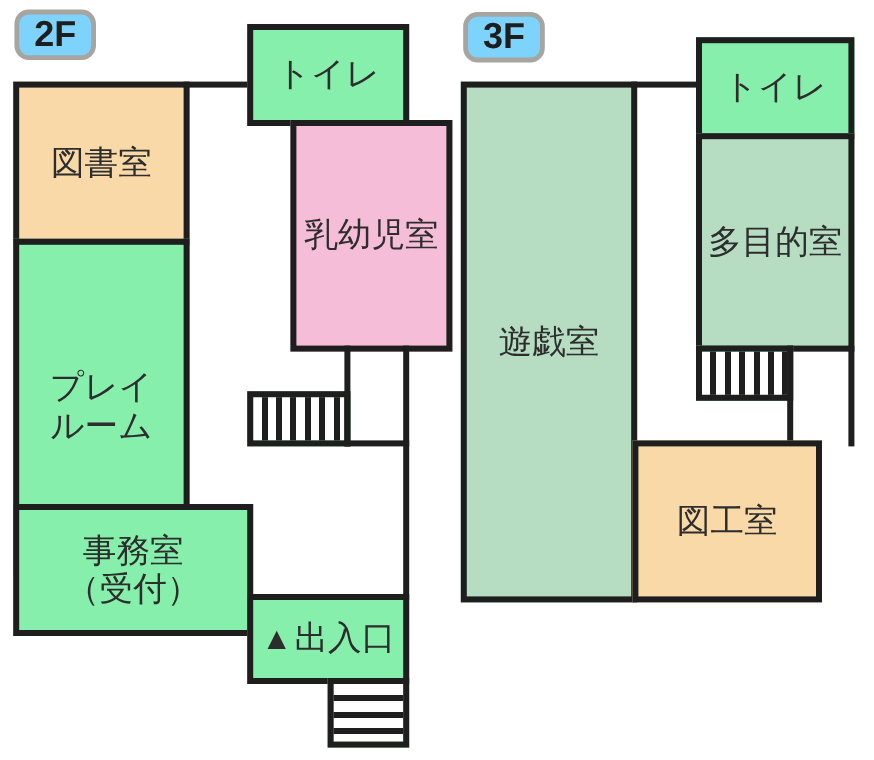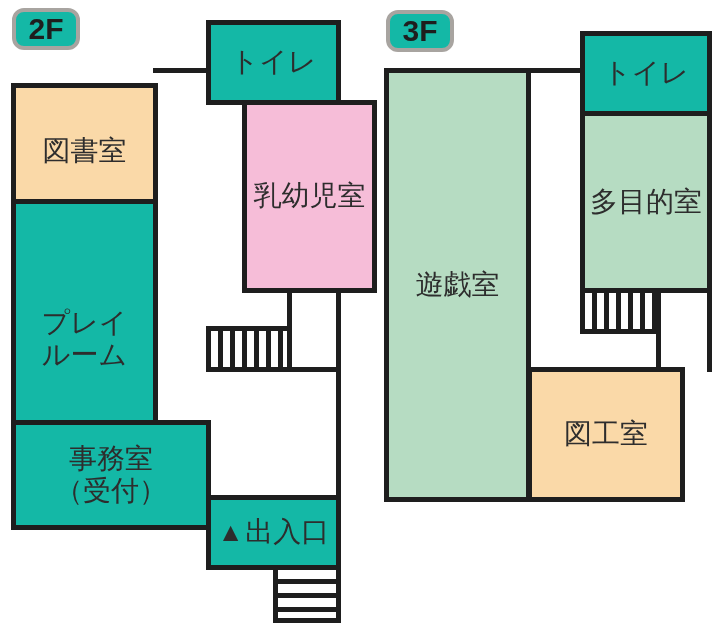--- a/index.html
+++ b/index.html
@@ -9,49 +9,49 @@
     background:#ffffff;
     font-family:"Liberation Sans","DejaVu Sans",sans-serif;
     color:#2d2d2d;
     overflow:hidden;
   }
   .badge{
     position:absolute;
     box-sizing:border-box;
     border:4px solid #a8a4a0;
     border-radius:12px;
-    background:#14b8a6;
+    background:#7dd3fc;
     display:flex;align-items:center;justify-content:center;
     font-weight:700;font-size:30px;color:#1e1e1e;
   }
   .room{
     position:absolute;
     box-sizing:border-box;
     border:5px solid #1e1e1e;
-    background:#14b8a6;
+    background:#86efac;
     display:flex;flex-direction:column;
     align-items:center;justify-content:center;
     text-align:center;
     font-size:28px;font-weight:500;line-height:1.15;
     color:#2d2d2d;
     letter-spacing:0px;
   }
   .wall{position:absolute;background:#1e1e1e;}
   .stairs-v{
     background-image:repeating-linear-gradient(90deg,#ffffff 0 7px,#1e1e1e 7px 12px);
   }
   .stairs-h{
     background-image:repeating-linear-gradient(180deg,#ffffff 0 9px,#1e1e1e 9px 14px);
   }
   .entrance-row{display:flex;align-items:center;justify-content:center;}
   .tri{font-size:26px;margin-right:2px;}
 
   
   .badge-2f{left:12px;top:8px;width:68px;height:42px;}
-  .r-library{left:11px;top:68px;width:147px;height:136px;margin-top:15px;}
+  .r-library{left:11px;top:68px;width:147px;height:136px;}
   .r-playroom{left:11px;top:199px;width:147px;height:280px;}
   .r-office{left:11px;top:420px;width:200px;height:110px;}
   .w-corridor-2f{left:153px;top:68px;width:58px;height:5px;}
   .r-toilet-2f{left:206px;top:20px;width:135px;height:85px;}
   .r-infant{left:206px;top:100px;width:135px;height:193px;margin-left:36px;}
   .r-stairs-2f{left:206px;top:326px;width:86px;height:46px;}
   .w-v-2f{left:287px;top:288px;width:5px;height:84px;}
   .w-h-2f{left:287px;top:367px;width:54px;height:5px;}
   .w-right-2f{left:336px;top:288px;width:5px;height:212px;}
   .r-entrance{left:206px;top:495px;width:135px;height:75px;}

